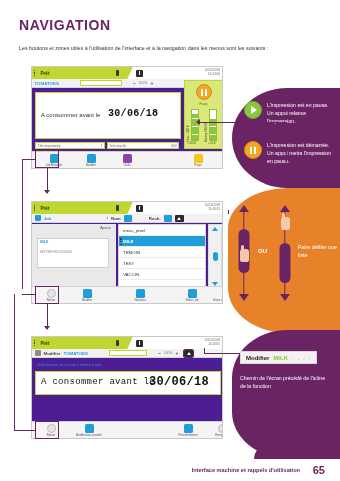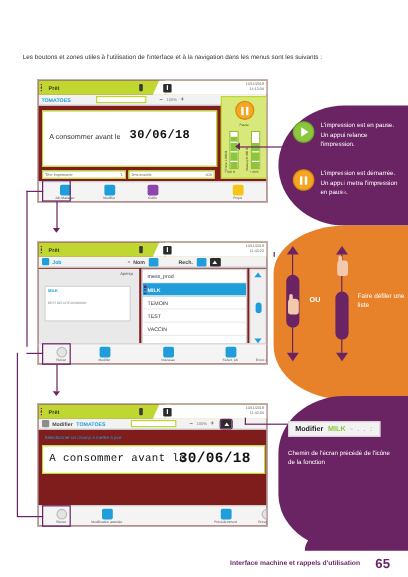--- a/index.html
+++ b/index.html
@@ -93,21 +93,21 @@
   .chip {
     position:absolute; background:#F2F2F2; border:1px solid #d8d8d8;
     padding:2.5px 5px; display:flex; align-items:center; gap:4px;
     font-size:6px; font-weight:bold; color:#222;
   }
   .chip .muted { color:#8CC63F; font-weight:bold; }
   .chip .dots { color:#bbb; letter-spacing:1px; }
 
   
   .screen {
-    position:absolute; background:#7f1d1d;
+    position:absolute; background:#4c1d95;
     border:0.8px solid #c9c9c9;
     overflow:hidden;
   }
   .scr-head {
     height:12px; background:#BFD730; display:flex; align-items:center;
     position:relative;
   }
   .scr-head .dots3 {
     width:4px; height:7px; margin-left:2px;
     display:flex; flex-direction:column; justify-content:space-between;
@@ -264,20 +264,21 @@
   .footer-num {
     position:absolute; right:15px; bottom:5px;
     font-size:11px; font-weight:bold; color:#6B2463;
   }
 </style>
 </head>
 <body>
 
 <div class="page">
 
+  <div class="title">NAVIGATION</div>
   <div class="intro">Les boutons et zones utiles à l'utilisation de l'interface et à la navigation dans les menus  sont les suivants :</div>
 
   <div class="purple-blob-1"></div>
 
   <div class="callout-row" style="left:244px; top:101px; width:92px;">
     <div class="btn-round btn-play">
         <div class="tri"></div>
       </div>
     <div class="callout-text" style="white-space:pre-line;">L'impression est en pause.
 Un appui relance l'impression.</div>

